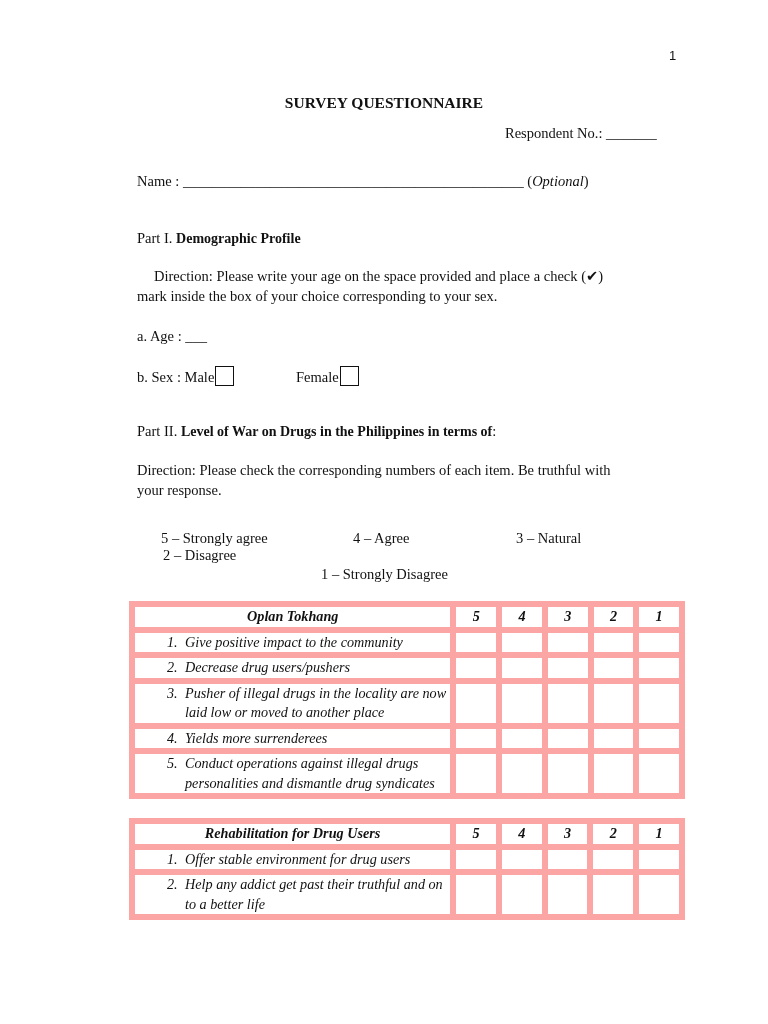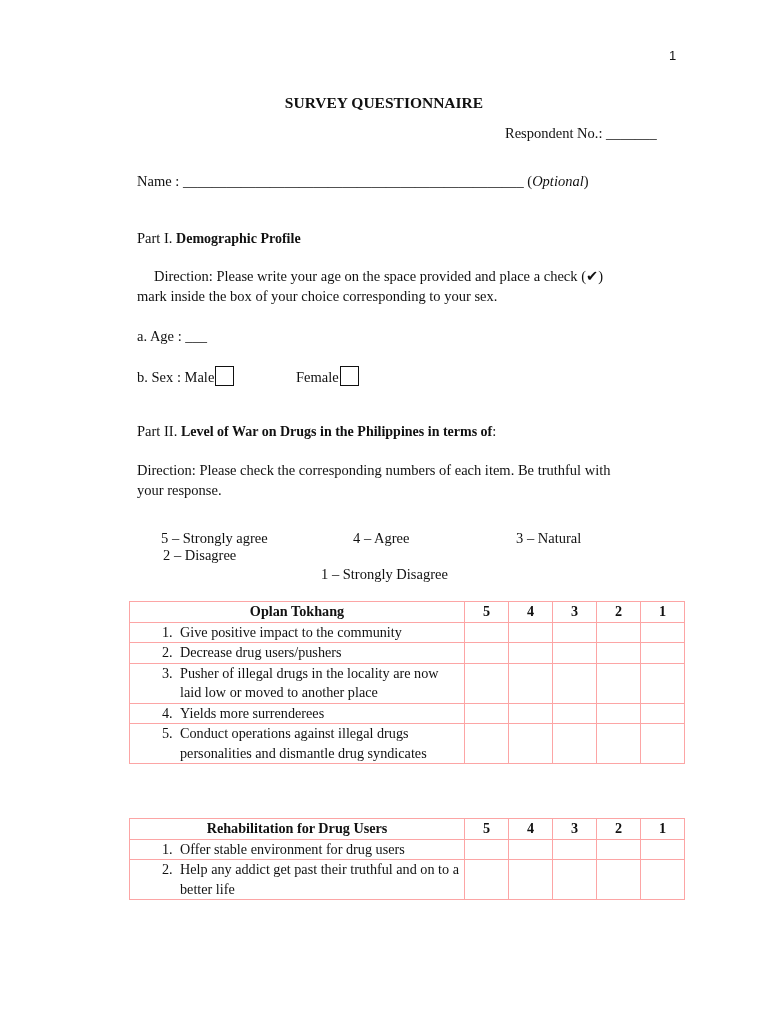--- a/index.html
+++ b/index.html
@@ -17,21 +17,21 @@
   .age { left:137px; top:328px; }
   .sex { left:137px; top:366px; }
   .box { display:inline-block; width:17px; height:18px; border:1px solid #111; vertical-align:-4px; margin-left:1px; }
   .female { position:absolute; left:296px; top:366px; white-space:nowrap; }
   .part2 { left:137px; top:423px; }
   .dir2a { left:137px; top:462px; }
   .dir2b { left:137px; top:482px; }
   .l1 { left:161px; top:530px; } .l2 { left:321px; top:530px;margin-left:32px; } .l3 { left:516px; top:530px; }
   .l4 { left:163px; top:547px; } .l5 { left:321px; top:566px; }
   table.q { position:absolute; left:129px; border-collapse:collapse; width:556px; font-size:14.2px; }
-  table.q td, table.q th { border:1px solid #fca5a5; padding:0; line-height:19.5px; }
+  table.q td, table.q th { border:6px solid #fca5a5; padding:0; line-height:19.5px;font-style:italic; }
   table.q th { font-weight:bold; height:19px; }
   table.q th.sc, table.q td.sc { width:43px; text-align:center; }
   table.q th.topic { width:334px; text-align:center; }
   table.q td.item { padding-left:50px; text-indent:-18px; padding-right:4px; vertical-align:top; }
   .t1 { top:601px; } .t2 { top:818px; }
   .num { display:inline-block; width:18px; text-indent:0; }
 </style>
 </head>
 <body>
 

